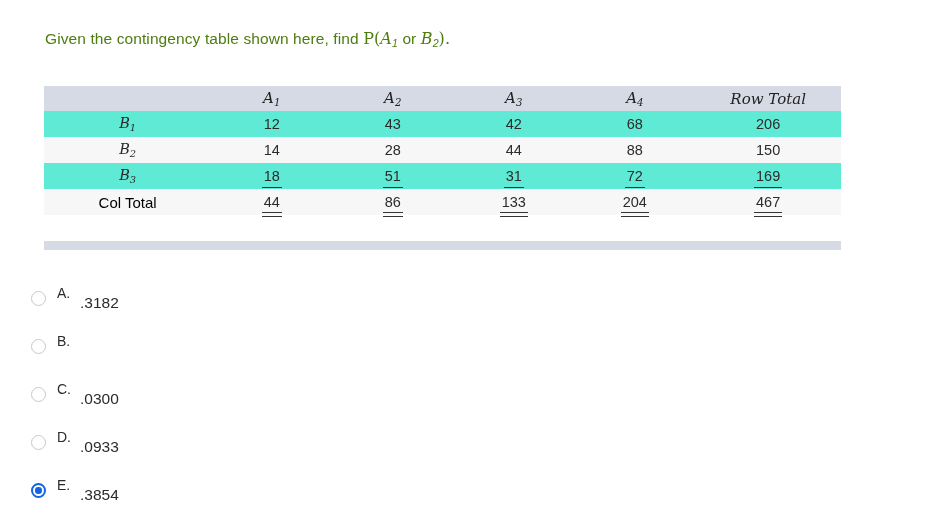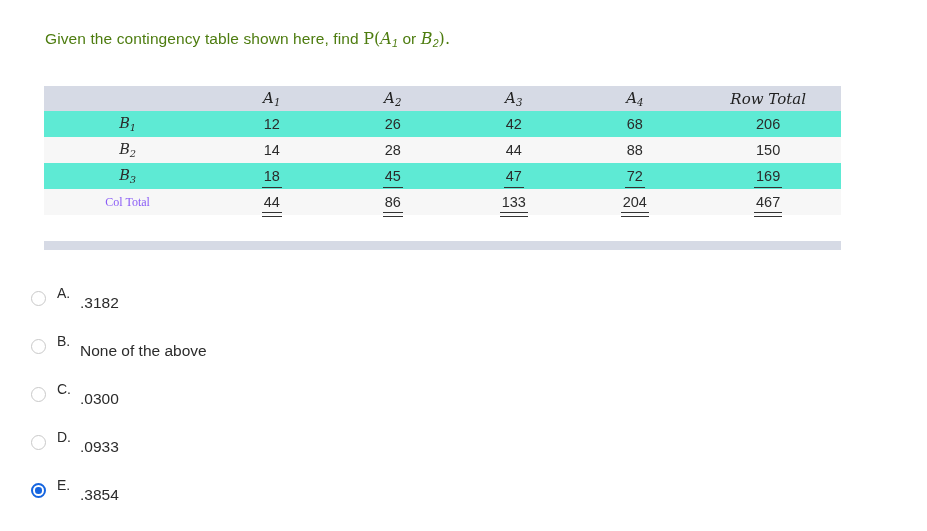--- a/index.html
+++ b/index.html
@@ -80,24 +80,24 @@
   table.cont tbody tr.stripe td { background: #f7f7f7; }
   table.cont tbody tr.plain  td { background: #5eead4; }
 
   td.rowlabel {
     font-family: "DejaVu Serif", serif;
     font-style: italic;
     font-size: 15px;
     color: #1f1f1f;
   }
   td.rowlabel.plainlabel {
-    font-family: Liberation Serif, serif;
+    font-family: Liberation Sans, sans-serif;
     font-style: normal;
-    font-size: 12px;
-    color: #8b5cf6;
+    font-size: 15px;
+    color: #000000;
   }
 
   
   .num { display: inline-block; position: relative; padding: 0 2px; }
   .num.rule1::after {
     content: "";
     position: absolute;
     left: 0; right: 0;
     bottom: -4px;
     height: 0;
@@ -196,38 +196,38 @@
         <th>A<sub>2</sub></th>
         <th>A<sub>3</sub></th>
         <th>A<sub>4</sub></th>
         <th>Row Total</th>
       </tr>
     </thead>
     <tbody id="tbody">
         <tr class="plain">
           <td class="rowlabel">B<sub>1</sub></td>
           <td><span class="num">12</span></td>
-          <td><span class="num">26</span></td>
+          <td><span class="num">43</span></td>
           <td><span class="num">42</span></td>
           <td><span class="num">68</span></td>
           <td><span class="num">206</span></td>
         </tr>
         <tr class="stripe">
           <td class="rowlabel">B<sub>2</sub></td>
           <td><span class="num">14</span></td>
           <td><span class="num">28</span></td>
           <td><span class="num">44</span></td>
           <td><span class="num">88</span></td>
           <td><span class="num">150</span></td>
         </tr>
         <tr class="plain">
           <td class="rowlabel">B<sub>3</sub></td>
           <td><span class="num rule1">18</span></td>
-          <td><span class="num rule1">45</span></td>
-          <td><span class="num rule1">47</span></td>
+          <td><span class="num rule1">51</span></td>
+          <td><span class="num rule1">31</span></td>
           <td><span class="num rule1">72</span></td>
           <td><span class="num rule1">169</span></td>
         </tr>
         <tr class="stripe">
           <td class="rowlabel plainlabel">Col Total</td>
           <td><span class="num rule2">44</span></td>
           <td><span class="num rule2">86</span></td>
           <td><span class="num rule2">133</span></td>
           <td><span class="num rule2">204</span></td>
           <td><span class="num rule2">467</span></td>
@@ -239,21 +239,20 @@
 
 <div class="options" id="options">
     <div class="option">
       <span class="radio"></span>
       <span class="opt-letter">A.</span>
       <span class="opt-value">.3182</span>
     </div>
     <div class="option">
       <span class="radio"></span>
       <span class="opt-letter">B.</span>
-      <span class="opt-value">None of the above</span>
     </div>
     <div class="option">
       <span class="radio"></span>
       <span class="opt-letter">C.</span>
       <span class="opt-value">.0300</span>
     </div>
     <div class="option">
       <span class="radio"></span>
       <span class="opt-letter">D.</span>
       <span class="opt-value">.0933</span>

